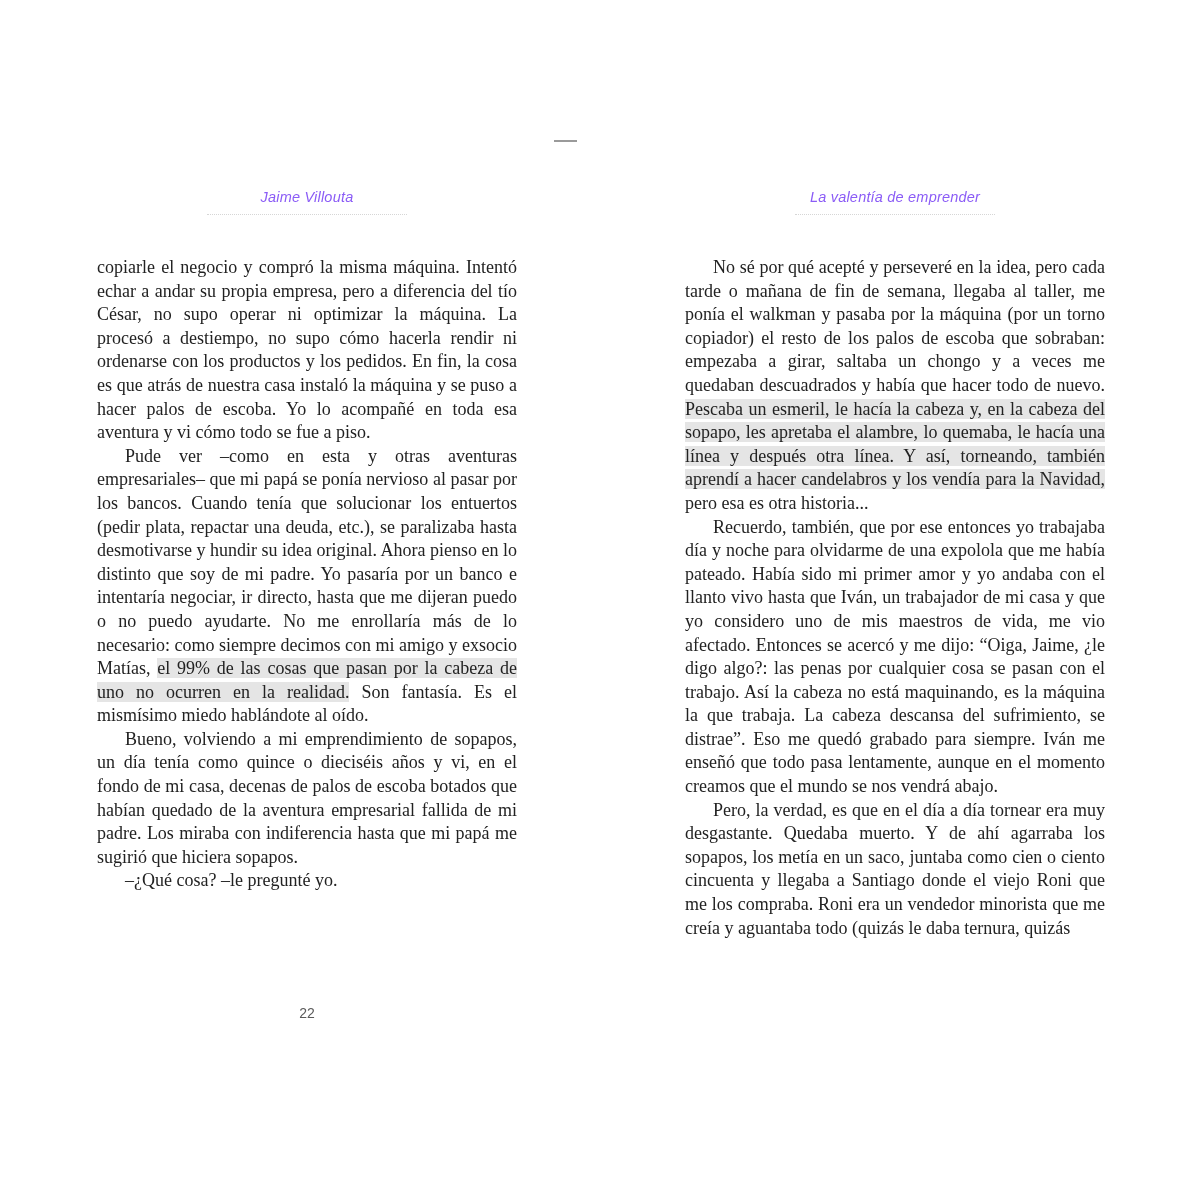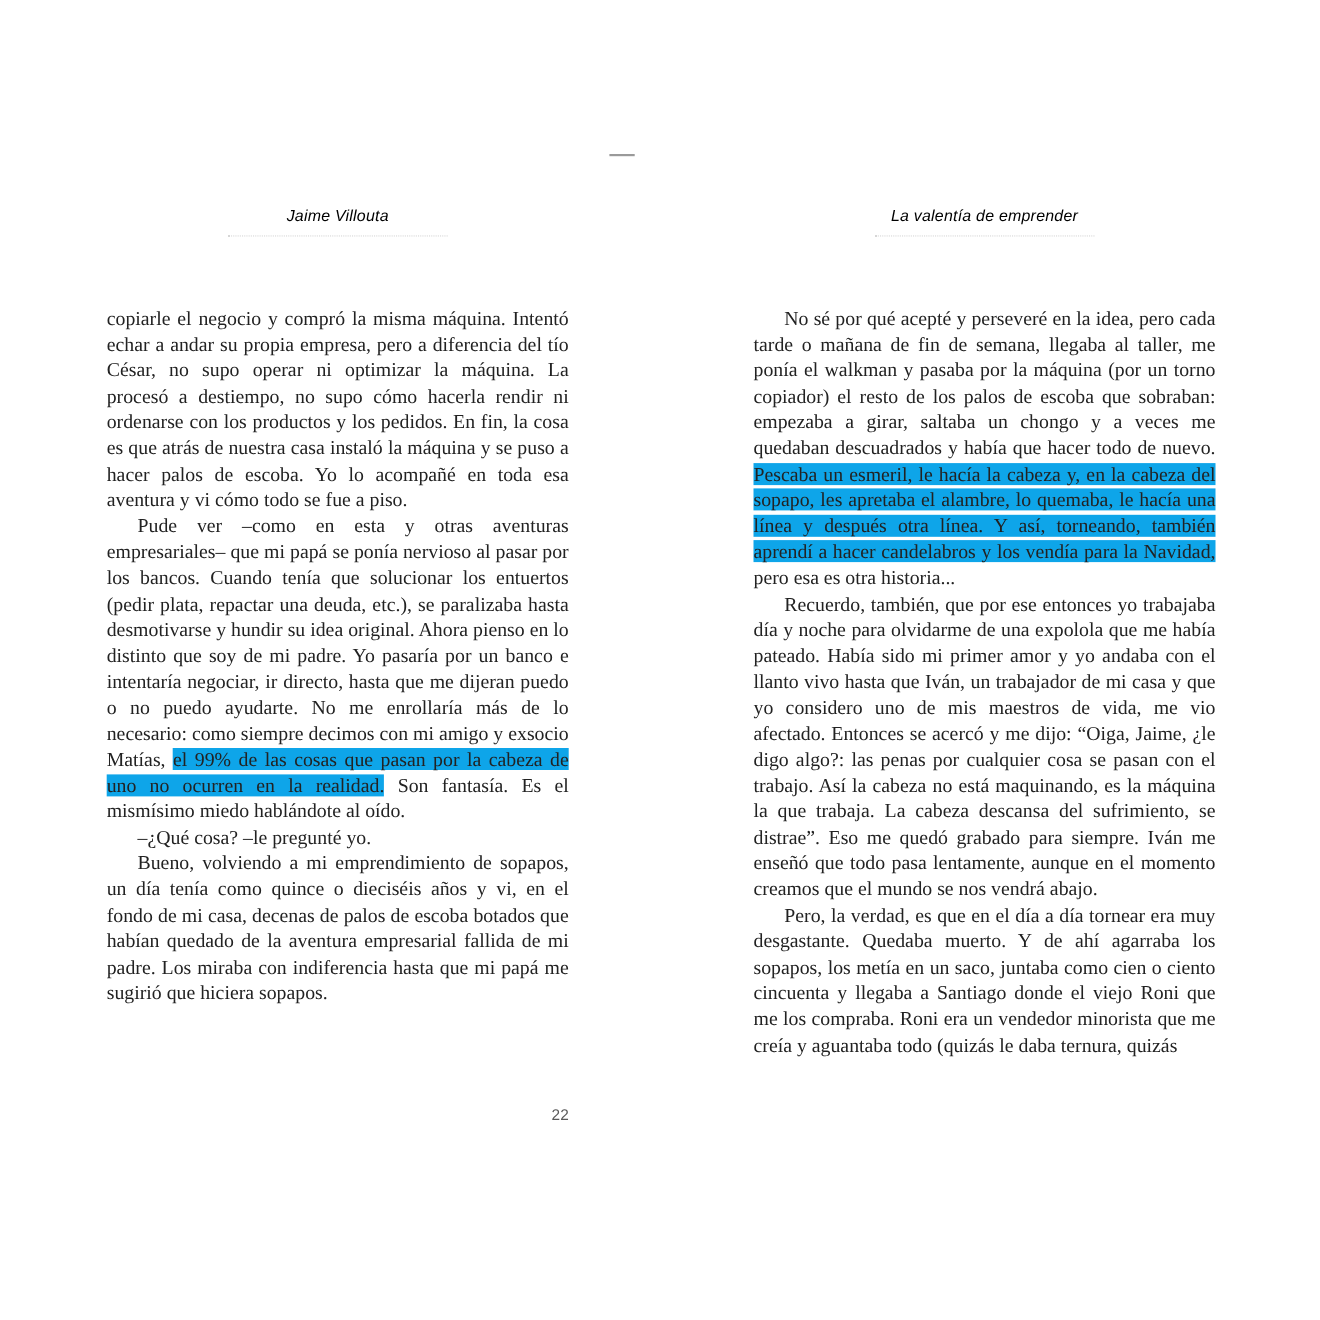--- a/index.html
+++ b/index.html
@@ -39,71 +39,70 @@
     transform: translateX(-50%);
     width: 200px;
     text-align: center;
     border-bottom: 1px dotted #d6d6d6;
     padding-bottom: 8px;
   }
   .page-header-text {
     font-family: "Liberation Sans", sans-serif;
     font-style: italic;
     font-size: 14.5px;
-    color: #000000;
+    color: #8b5cf6;
     letter-spacing: 0.2px;
     white-space: nowrap;
   }
   .page-body {
     position: absolute;
     top: 256px;
     left: 0;
     width: 420px;
     font-size: 18px;
     line-height: 23.6px;
     color: #222222;
     text-align: justify;
-    margin-top: 22px;
   }
   .page-body p {
     margin: 0;
     padding: 0;
     text-indent: 28px;
   }
   .page-body p.noindent { text-indent: 0; }
-  .hl { background: #0ea5e9; }
+  .hl { background: #e5e5e5; }
   .it { }
 
   .page-number {
     position: absolute;
     top: 1005px;
     left: 0;
     width: 420px;
-    text-align: right;
+    text-align: center;
     font-family: "Liberation Sans", sans-serif;
     font-size: 14px;
     color: #5a5a5a;
   }
 </style>
 </head>
 <body>
 
 <div class="canvas">
 
   <div class="top-dash"></div>
 
   <div class="page page-left">
     <div class="page-header-wrap">
       <span class="page-header-text">Jaime Villouta</span>
     </div>
     <div class="page-body">
         <p class="noindent"><span>copiarle el negocio y compró la misma máquina. Intentó echar a andar su propia empresa, pero a diferencia del tío César, no supo operar ni optimizar la máquina. La procesó a destiempo, no supo cómo hacerla rendir ni ordenarse con los productos y los pedidos. En fin, la cosa es que atrás de nuestra casa instaló la máquina y se puso a hacer palos de escoba. Yo lo acompañé en toda esa aventura y vi cómo todo se fue a piso.</span></p>
         <p><span>Pude ver –como en esta y otras aventuras empresariales– que mi papá se ponía nervioso al pasar por los bancos. Cuando tenía que solucionar los entuertos (pedir plata, repactar una deuda, etc.), se paralizaba hasta desmotivarse y hundir su idea original. Ahora pienso en lo distinto que soy de mi padre. Yo pasaría por un banco e intentaría negociar, ir directo, hasta que me dijeran puedo o no puedo ayudarte. No me enrollaría más de lo necesario: como siempre decimos con mi amigo y exsocio Matías, </span><span class="hl">el 99% de las cosas que pasan por la cabeza de uno no ocurren en la realidad.</span><span> Son fantasía. Es el mismísimo miedo hablándote al oído.</span></p>
+        <p><span>Bueno, volviendo a mi emprendimiento de sopapos, un día tenía como quince o dieciséis años y vi, en el fondo de mi casa, decenas de palos de escoba botados que habían quedado de la aventura empresarial fallida de mi padre. Los miraba con indiferencia hasta que mi papá me sugirió que hiciera sopapos.</span></p>
         <p><span>–¿Qué cosa? –le pregunté yo.</span></p>
-        <p><span>Bueno, volviendo a mi emprendimiento de sopapos, un día tenía como quince o dieciséis años y vi, en el fondo de mi casa, decenas de palos de escoba botados que habían quedado de la aventura empresarial fallida de mi padre. Los miraba con indiferencia hasta que mi papá me sugirió que hiciera sopapos.</span></p>
       </div>
     <div class="page-number">22</div>
   </div>
 
   <div class="page page-right">
     <div class="page-header-wrap">
       <span class="page-header-text">La valentía de emprender</span>
     </div>
     <div class="page-body">
         <p><span>No sé por qué acepté y perseveré en la idea, pero cada tarde o mañana de fin de semana, llegaba al taller, me ponía el </span><span class="it">walkman</span><span> y pasaba por la máquina (por un torno copiador) el resto de los palos de escoba que sobraban: empezaba a girar, saltaba un chongo y a veces me quedaban descuadrados y había que hacer todo de nuevo. </span><span class="hl">Pescaba un esmeril, le hacía la cabeza y, en la cabeza del sopapo, les apretaba el alambre, lo quemaba, le hacía una línea y después otra línea. Y así, torneando, también aprendí a hacer candelabros y los vendía para la Navidad,</span><span> pero esa es otra historia...</span></p>

